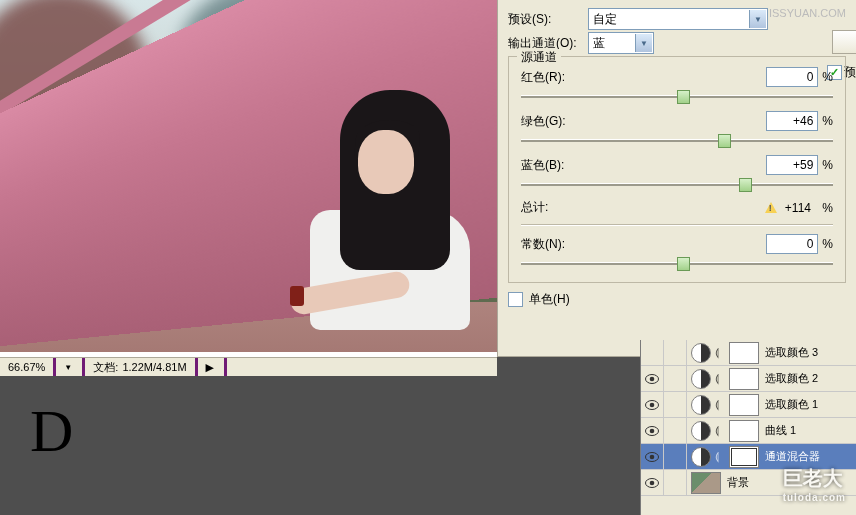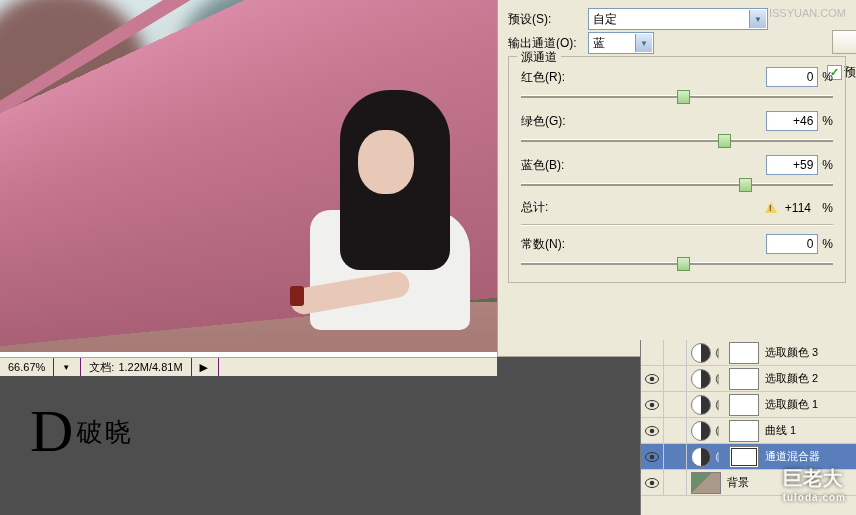--- a/index.html
+++ b/index.html
@@ -19,21 +19,21 @@
 .walltop{position:absolute;left:-60px;bottom:200px;width:600px;height:30px;background:#c97a93;transform:perspective(400px) rotateX(60deg) rotateY(-35deg);transform-origin:left bottom}
 .grass{position:absolute;left:310px;bottom:50px;right:0;height:80px;background:#5f6b4f}
 .person{position:absolute;left:310px;top:90px;width:160px;height:260px}
 .hair{position:absolute;left:30px;top:0;width:110px;height:180px;background:#1a1618;border-radius:50px 50px 20px 20px}
 .face{position:absolute;left:48px;top:40px;width:56px;height:64px;background:#e8c9b8;border-radius:45%}
 .bangs{position:absolute;left:46px;top:30px;width:64px;height:36px;background:#1a1618;border-radius:50% 50% 0 0;transform:skewX(-6deg)}
 .shirt{position:absolute;left:0px;top:120px;width:160px;height:120px;background:#f0f0ee;border-radius:20px 40px 10px 10px}
 .arm{position:absolute;left:-20px;top:190px;width:120px;height:26px;background:#e8c9b8;border-radius:14px;transform:rotate(-10deg)}
 .bracelet{position:absolute;left:-20px;top:196px;width:14px;height:20px;background:#802018;border-radius:3px}
 .statusbar{position:absolute;left:0;top:357px;width:497px;height:18px;background:#ece9d8;border-top:1px solid #aca899;display:flex;align-items:center;font-size:11px;color:#000}
-.statusbar .cell{border-right:1px solid #701a75;padding:0 8px;height:100%;display:flex;align-items:center}
+.statusbar .cell{border-right:3px solid #701a75;padding:0 8px;height:100%;display:flex;align-items:center}
 .statusbar .dd{width:10px;text-align:center}
 .statusbar .tri{font-size:8px}
 .logo{position:absolute;left:30px;top:397px;color:#000}
 .logo .big{font-size:60px;font-weight:300;display:inline-block;vertical-align:middle;font-family:"Comic Sans MS",cursive}
 .logo .txt{display:inline-block;vertical-align:middle;line-height:1}
 .logo .cn{font-size:26px;letter-spacing:2px}
 .logo .en{font-size:22px;letter-spacing:3px;border-top:1px solid #000;margin-top:2px}
 .dialog{position:absolute;left:497px;top:0;right:0;height:340px;background:#ece9d8;border-left:1px solid #aca899;border-bottom:1px solid #aca899;padding:8px 10px}
 .row{display:flex;align-items:center;margin-bottom:2px}
 .lbl{width:80px}
@@ -123,21 +123,20 @@
   <div class="cell" style="gap:4px">
     <span>文档:</span>
     <span>1.22M/4.81M</span>
   </div>
   <div class="cell dd">▶</div>
 </div>
 
 <div class="logo">
   <span class="big">D</span>
   <span class="txt">
-    <div class="cn">破晓</div>
   </span>
 </div>
 
 <div class="dialog">
   <div class="sitemark">
     <span>思缘设计论坛</span>&nbsp;&nbsp;<span style="color:#bbb">WWW.MISSYUAN.COM</span>
   </div>
   <div class="btnstrip">
     <div class="btn"></div>
   </div>
@@ -223,20 +222,24 @@
             <span>%</span>
           </span>
       </div>
       <div class="track">
           <div class="line"></div>
           <div class="thumb" style="left:50%"></div>
         </div>
     </div>
   </div>
 
+  <div class="chk">
+    <span class="chkbox"></span>
+      <span>单色(H)</span>
+  </div>
 </div>
 
 <div class="layers" id="layers">
     <div class="layer">
       <span class="eye"></span>
       <span class="link"></span>
       <span class="adj"></span>
       <span class="linkicon">⟬</span>
       <span class="mask"></span>
       <span>选取颜色 3</span>

